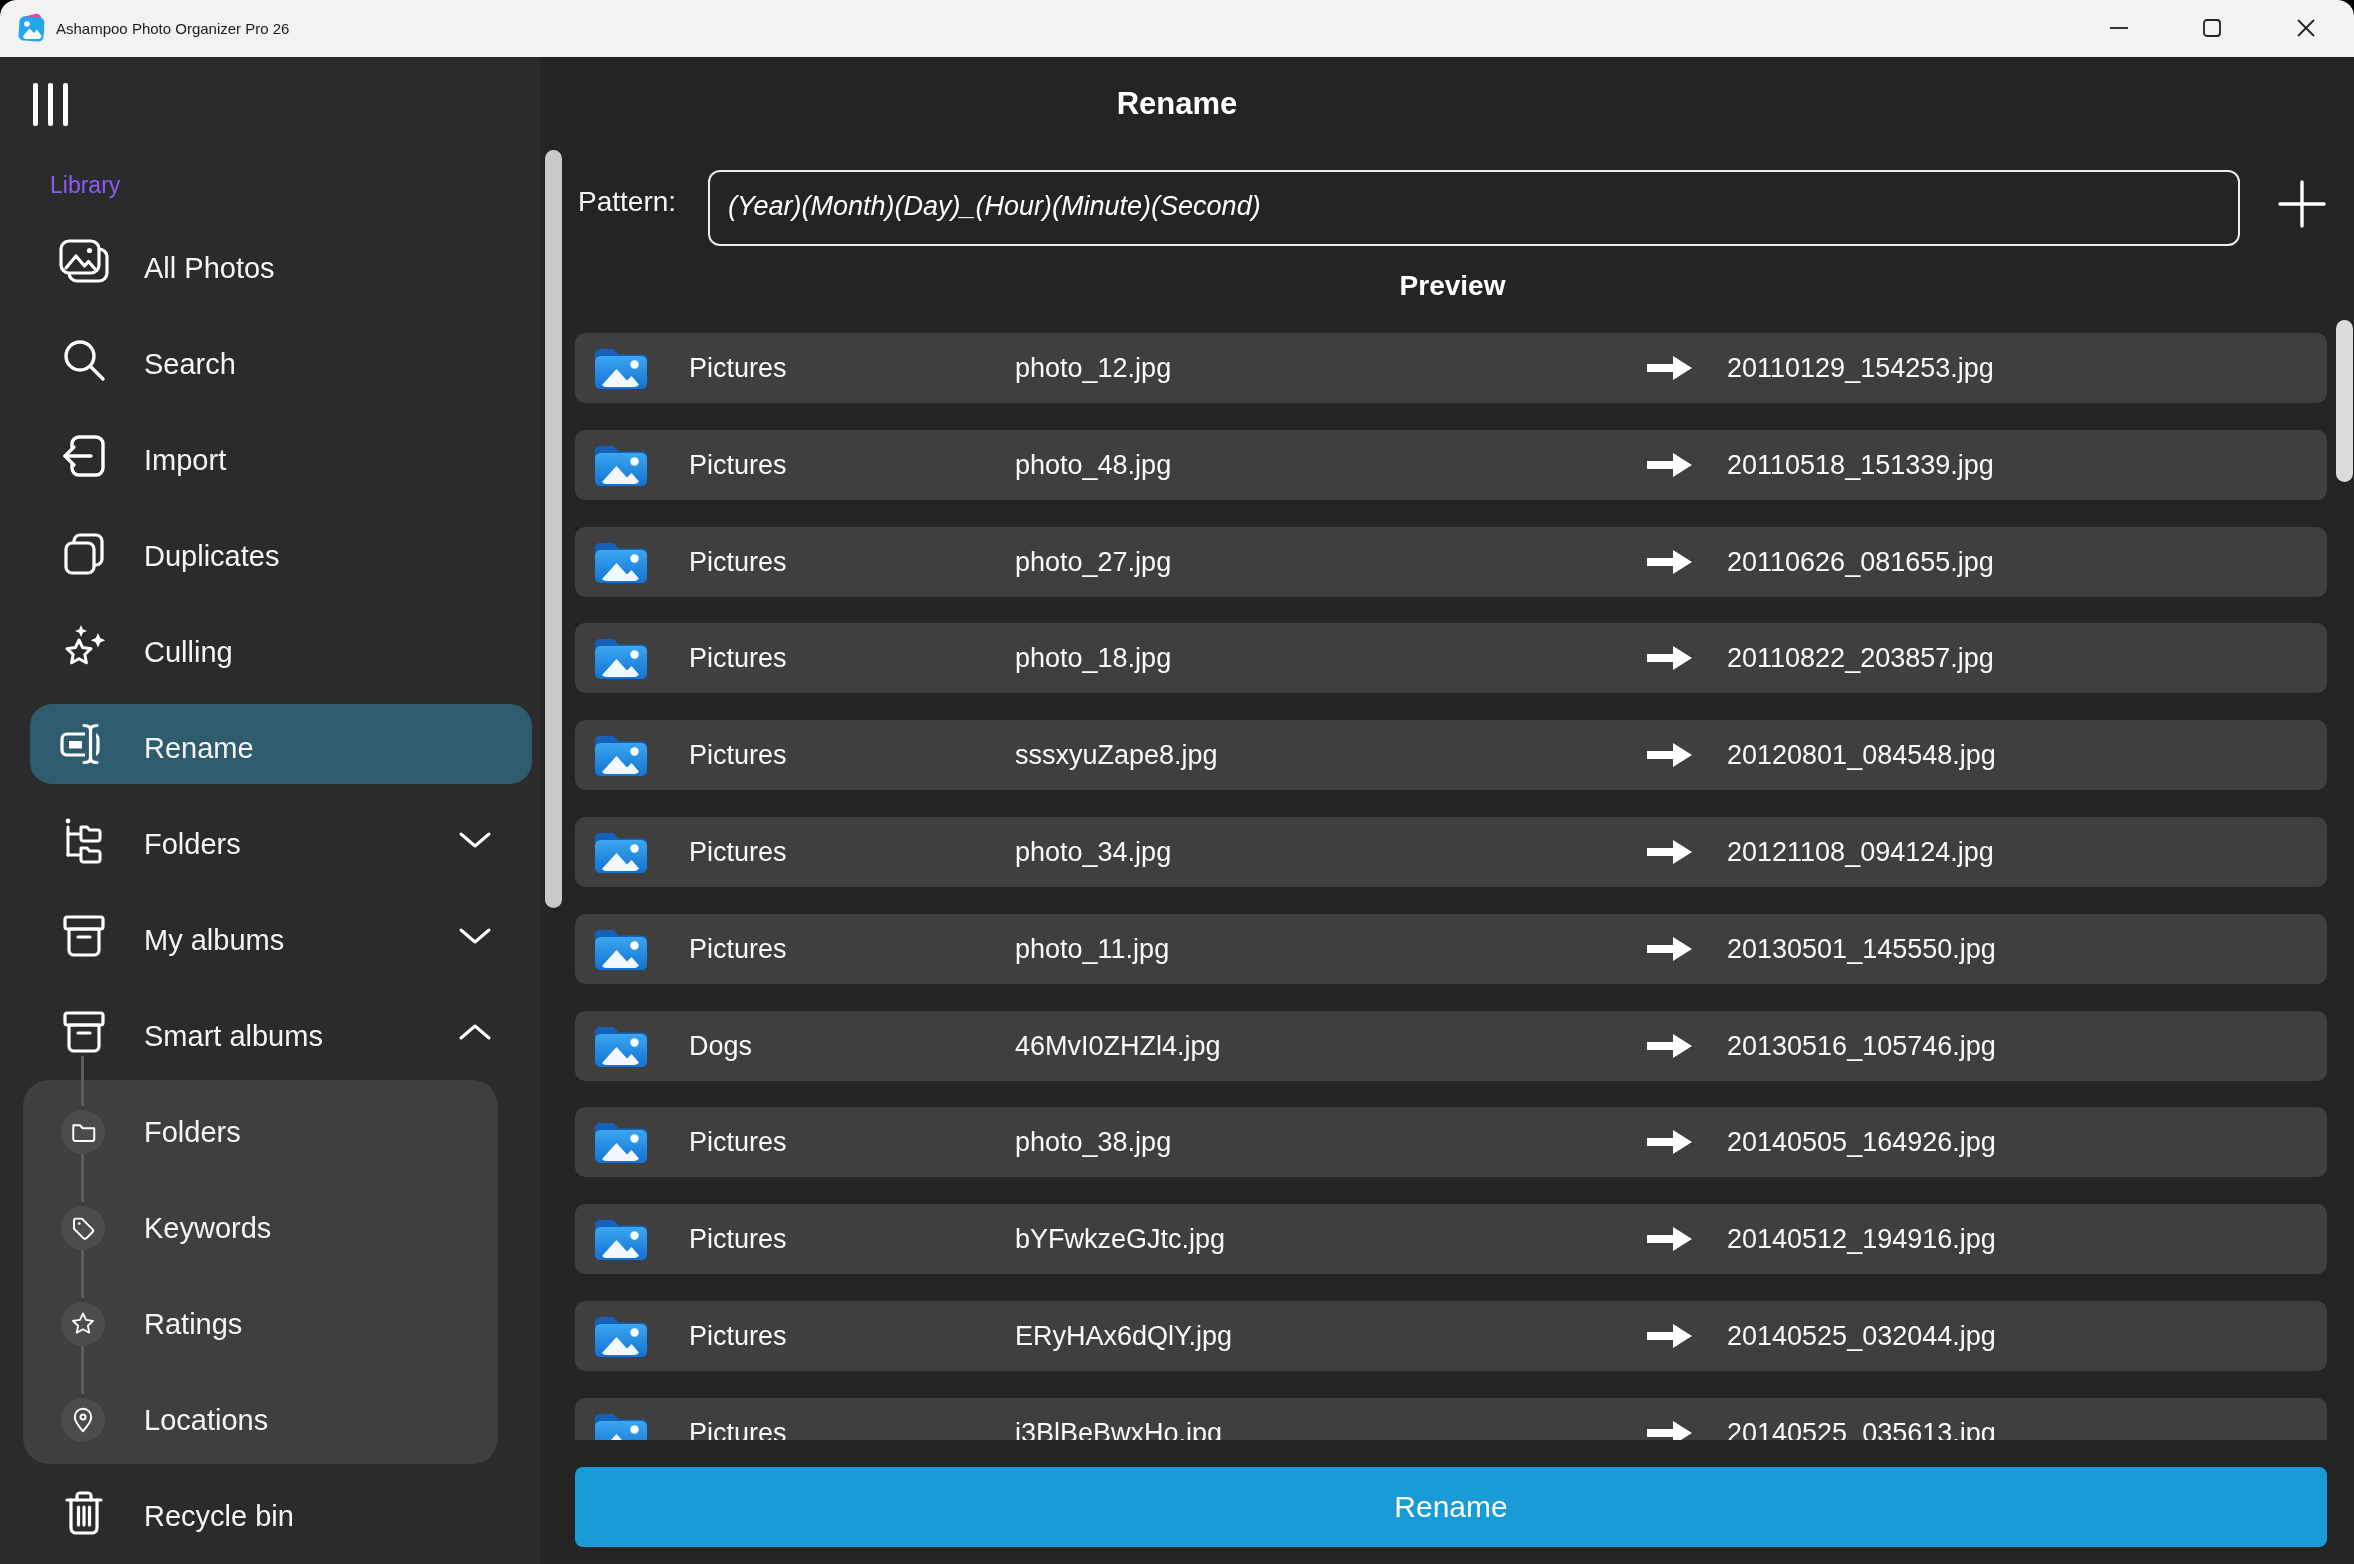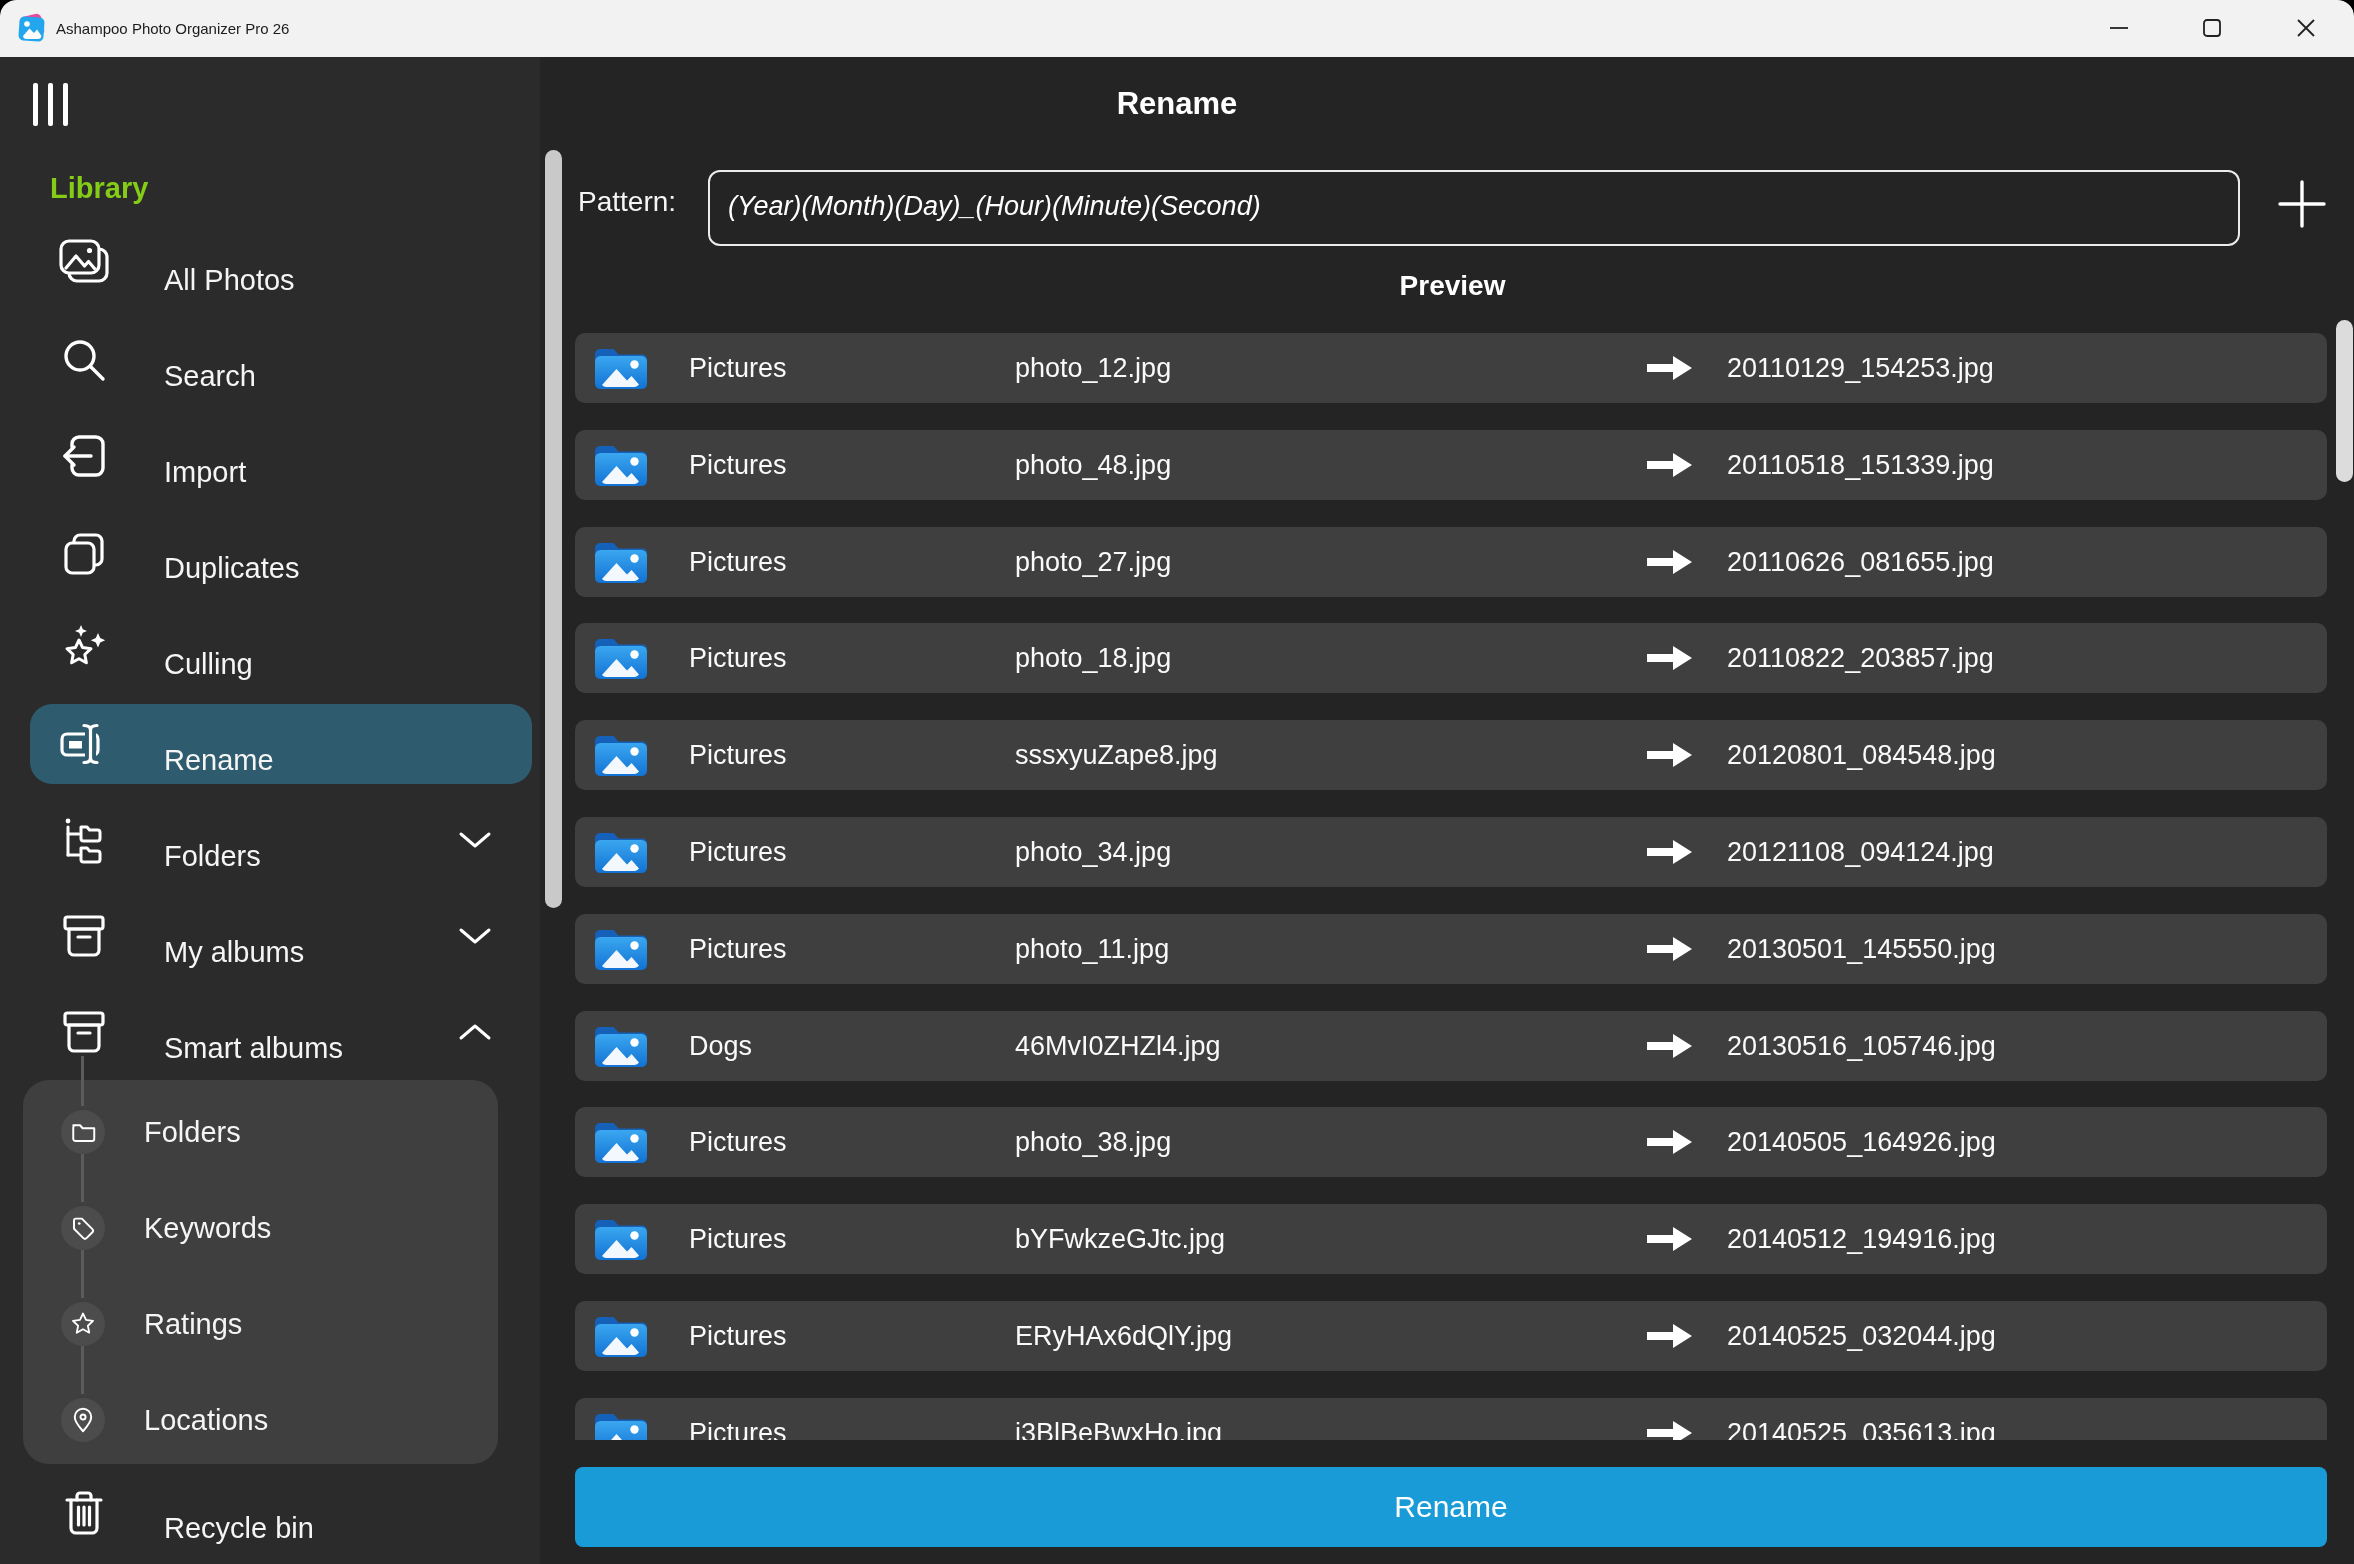--- a/index.html
+++ b/index.html
@@ -10,25 +10,25 @@
             border-radius:16px 16px 0 0;display:flex;align-items:center;}
   .applogo{position:absolute;left:16px;top:13px;width:32px;height:32px;}
   .wintitle{position:absolute;left:56px;top:0;line-height:57px;font-size:15px;color:#1c1c1c;}
   .winbtn{position:absolute;top:5px;width:46px;height:46px;background:none;border:none;
           display:flex;align-items:center;justify-content:center;cursor:default;padding:0;}
   .winbtn svg{display:block;}
   
   .sidebar-bg{position:absolute;left:0;top:57px;width:540px;height:1507px;background:#2b2b2b;}
   .menu-icon{position:absolute;left:33px;top:83px;width:40px;height:43px;}
   .menu-icon i{position:absolute;top:0;width:4.5px;height:43px;background:#fff;border-radius:2px;}
-  .section-label{position:absolute;left:50px;top:172px;font-size:29px;font-weight:bold;color:#84cc16;}
+  .section-label{position:absolute;left:50px;top:172px;font-size:23px;font-weight:normal;color:#8b5cf6;}
   .sb-item{position:absolute;left:0;width:540px;height:96px;}
   .sb-sel{position:absolute;left:30px;top:704px;width:502px;height:80px;background:#2e5c6e;border-radius:22px;}
   .sb-ico{position:absolute;left:57px;top:21px;width:54px;height:54px;}
-  .sb-label{position:absolute;left:144px;top:16px;line-height:96px;font-size:29px;color:#f5f5f5;white-space:nowrap;margin-left:20px;}
+  .sb-label{position:absolute;left:144px;top:4px;line-height:96px;font-size:29px;color:#f5f5f5;white-space:nowrap;}
   .sb-chev{position:absolute;left:458px;top:38px;width:34px;height:20px;}
   
   .smart-panel{position:absolute;left:23px;top:1080px;width:475px;height:384px;background:#3f3f3f;border-radius:26px;}
   .sp-item{position:absolute;left:0;width:475px;height:96px;}
   .sp-circle{position:absolute;left:38px;top:4px;width:44px;height:44px;background:#4c4c4c;border-radius:50%;
              display:flex;align-items:center;justify-content:center;}
   .sp-label{position:absolute;left:121px;top:-22px;line-height:96px;font-size:29px;color:#f5f5f5;}
   .connector{position:absolute;width:3px;background:#5b5b5b;left:58px;}
   .connector-out{position:absolute;width:3px;background:#5b5b5b;left:81px;}
   

